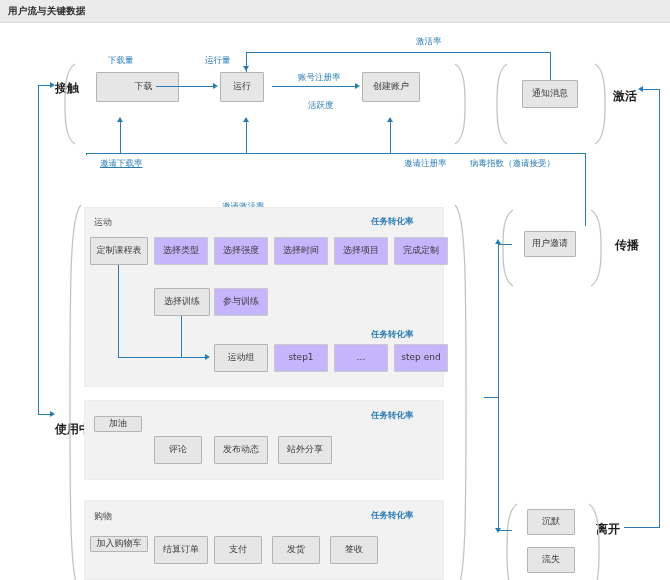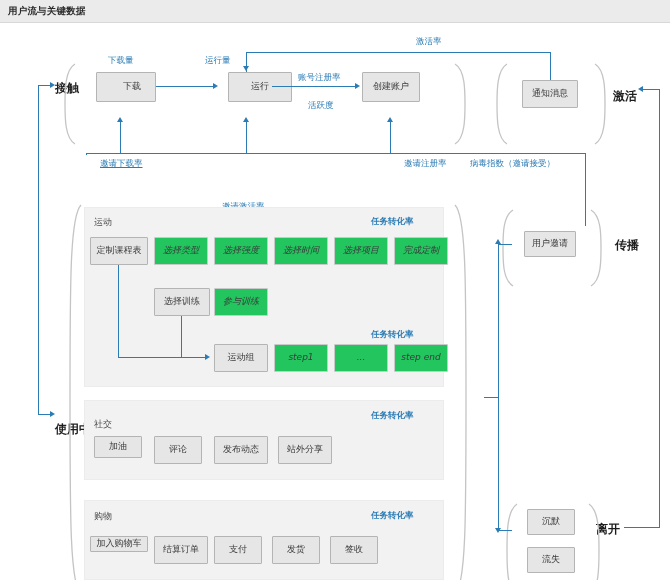--- a/index.html
+++ b/index.html
@@ -20,21 +20,21 @@
   }
   .canvas{position:absolute;left:0;top:22px;width:670px;height:558px;}
 
   
   .node{
     position:absolute;box-sizing:border-box;
     display:flex;align-items:center;justify-content:center;
     font-size:9px;color:#3b3b3b;text-align:center;line-height:1.1;
     border:1px solid #b4b4b4;background:#e6e6e6;border-radius:1px;
   }
-  .node.white{background:#22c55e;border-color:#c9c9c9;font-style:italic;}
+  .node.white{background:#c4b5fd;border-color:#c9c9c9;}
 
   
   .ln{position:absolute;background:#2b7cb5;}
   .lnh{height:1.4px;}
   .lnv{width:1.4px;}
   .arrow{position:absolute;width:0;height:0;}
   .ar-r{border-left:5px solid #2b7cb5;border-top:3.2px solid transparent;border-bottom:3.2px solid transparent;}
   .ar-l{border-right:5px solid #2b7cb5;border-top:3.2px solid transparent;border-bottom:3.2px solid transparent;}
   .ar-u{border-bottom:5px solid #2b7cb5;border-left:3.2px solid transparent;border-right:3.2px solid transparent;}
   .ar-d{border-top:5px solid #2b7cb5;border-left:3.2px solid transparent;border-right:3.2px solid transparent;}
@@ -86,22 +86,22 @@
     <svg width="20" height="84">
         <path d="M17 2 C7 8, 7 28, 7 42 C7 56, 7 76, 17 82" stroke="#c4c4c4" stroke-width="1.3" fill="none"></path>
       </svg>
   </div>
   <div class="brk" style="left:452px;top:40px;">
     <svg width="20" height="84">
         <path d="M3 2 C13 8, 13 28, 13 42 C13 56, 13 76, 3 82" stroke="#c4c4c4" stroke-width="1.3" fill="none"></path>
       </svg>
   </div>
 
-  <div class="node" style="left:96px;top:50px;width:60px;height:30px;padding-left:12px;">下载</div>
-  <div class="node" style="left:220px;top:50px;width:64px;height:30px;margin-left:8px;">运行</div>
+  <div class="node" style="left:96px;top:50px;width:83px;height:30px;padding-left:12px;">下载</div>
+  <div class="node" style="left:220px;top:50px;width:44px;height:30px;">运行</div>
   <div class="node" style="left:362px;top:50px;width:58px;height:30px;">创建账户</div>
 
   <div class="ln lnh" style="left:156px;top:64px;width:58px;"></div>
   <div class="arrow ar-r" style="left:213px;top:61px;"></div>
 
   <div class="ln lnh" style="left:272px;top:64px;width:84px;"></div>
   <div class="arrow ar-r" style="left:355px;top:61px;"></div>
 
   <div class="metric" style="left:108px;top:33px;">下载量</div>
   <div class="metric" style="left:205px;top:33px;">运行量</div>
@@ -217,21 +217,21 @@
 
   <div class="ln lnv" style="left:118px;top:243px;height:92px;"></div>
   <div class="ln lnh" style="left:118px;top:335px;width:90px;"></div>
   <div class="ln lnv" style="left:181px;top:294px;height:41px;"></div>
   <div class="arrow ar-r" style="left:205px;top:332px;"></div>
 
   <div class="panel" style="left:84px;top:378px;width:360px;height:80px;"></div>
   <div class="panel-title" style="left:94px;top:396px;">社交</div>
   <div class="panel-metric" style="left:371px;top:388px;">任务转化率</div>
 
-  <div class="node" style="left:94px;top:414px;width:48px;height:22px;">加油</div>
+  <div class="node" style="left:94px;top:394px;width:48px;height:16px;">加油</div>
   <div class="node" style="left:154px;top:414px;width:48px;height:28px;">评论</div>
   <div class="node" style="left:214px;top:414px;width:54px;height:28px;">发布动态</div>
   <div class="node" style="left:278px;top:414px;width:54px;height:28px;">站外分享</div>
 
   <div class="panel" style="left:84px;top:478px;width:360px;height:80px;"></div>
   <div class="panel-title" style="left:94px;top:488px;">购物</div>
   <div class="panel-metric" style="left:371px;top:488px;">任务转化率</div>
 
   <div class="node" style="left:90px;top:514px;width:58px;height:16px;">加入购物车</div>
   <div class="node" style="left:154px;top:514px;width:54px;height:28px;">结算订单</div>

